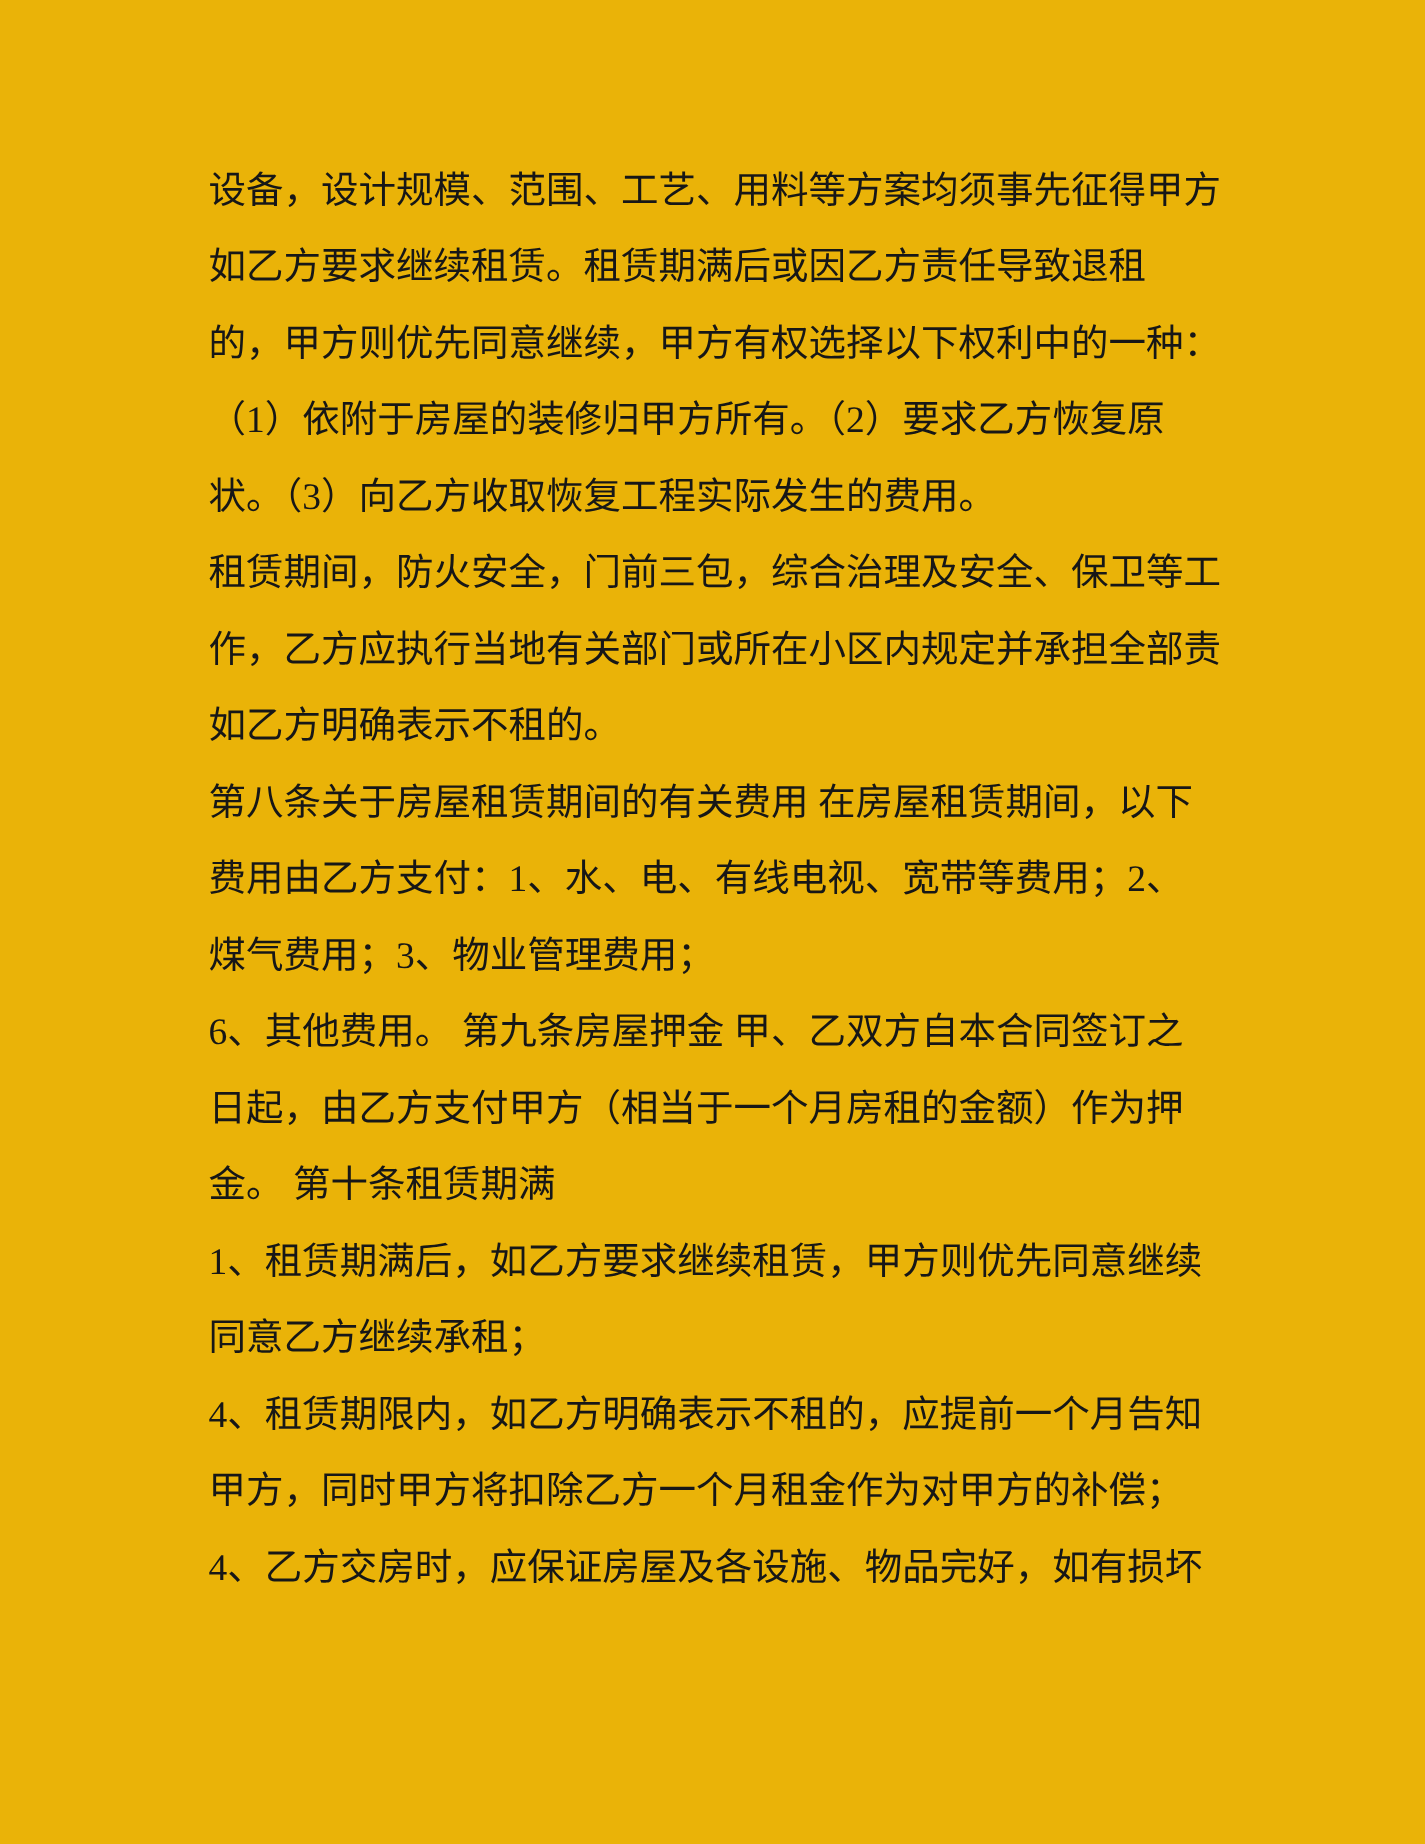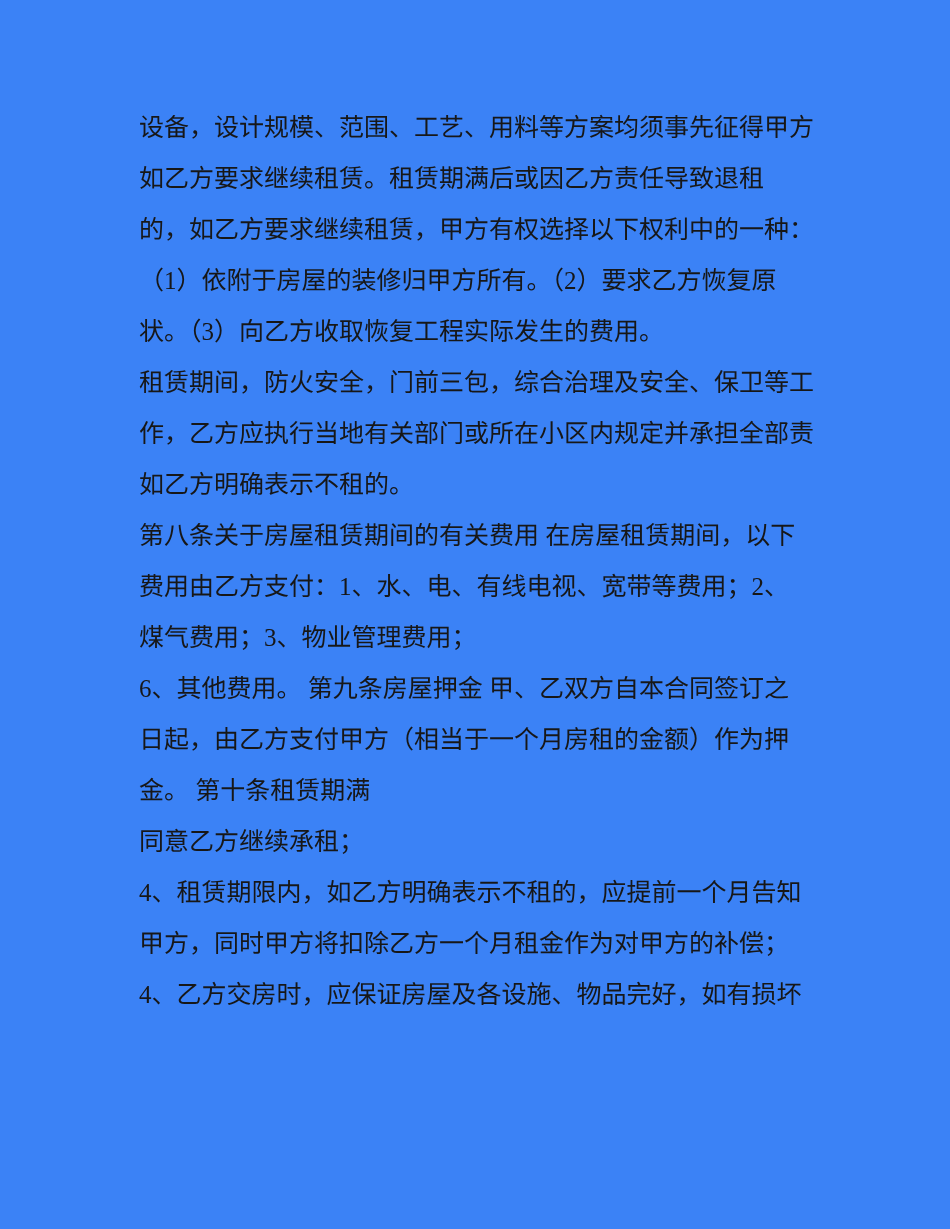--- a/index.html
+++ b/index.html
@@ -4,21 +4,21 @@
 <style>
   html, body {
     margin: 0;
     padding: 0;
     background: #ffffff;
   }
   .page {
     position: relative;
     width: 950px;
     height: 1229px;
-    background: #3b82f6;
+    background: #eab308;
     overflow: hidden;
   }
   .text-block {
     position: absolute;
     left: 139px;
     top: 102px;
     width: 690px;
   }
   .text-line {
     font-family: "Liberation Serif", "DejaVu Serif", serif;
@@ -31,30 +31,31 @@
     text-rendering: optimizeLegibility;
   }
 </style>
 </head>
 <body>
 
 <div class="page">
   <div class="text-block">
     <div class="text-line">设备，设计规模、范围、工艺、用料等方案均须事先征得甲方</div>
     <div class="text-line">如乙方要求继续租赁。租赁期满后或因乙方责任导致退租</div>
-    <div class="text-line">的，如乙方要求继续租赁，甲方有权选择以下权利中的一种：</div>
+    <div class="text-line">的，甲方则优先同意继续，甲方有权选择以下权利中的一种：</div>
     <div class="text-line">（1）依附于房屋的装修归甲方所有。（2）要求乙方恢复原</div>
     <div class="text-line">状。（3）向乙方收取恢复工程实际发生的费用。</div>
     <div class="text-line">租赁期间，防火安全，门前三包，综合治理及安全、保卫等工</div>
     <div class="text-line">作，乙方应执行当地有关部门或所在小区内规定并承担全部责</div>
     <div class="text-line">如乙方明确表示不租的。</div>
     <div class="text-line">第八条关于房屋租赁期间的有关费用 在房屋租赁期间，以下</div>
     <div class="text-line">费用由乙方支付：1、水、电、有线电视、宽带等费用；2、</div>
     <div class="text-line">煤气费用；3、物业管理费用；</div>
     <div class="text-line">6、其他费用。 第九条房屋押金 甲、乙双方自本合同签订之</div>
     <div class="text-line">日起，由乙方支付甲方（相当于一个月房租的金额）作为押</div>
     <div class="text-line">金。 第十条租赁期满</div>
+    <div class="text-line">1、租赁期满后，如乙方要求继续租赁，甲方则优先同意继续</div>
     <div class="text-line">同意乙方继续承租；</div>
     <div class="text-line">4、租赁期限内，如乙方明确表示不租的，应提前一个月告知</div>
     <div class="text-line">甲方，同时甲方将扣除乙方一个月租金作为对甲方的补偿；</div>
     <div class="text-line">4、乙方交房时，应保证房屋及各设施、物品完好，如有损坏</div>
   </div>
 </div>
 
 </body></html>

